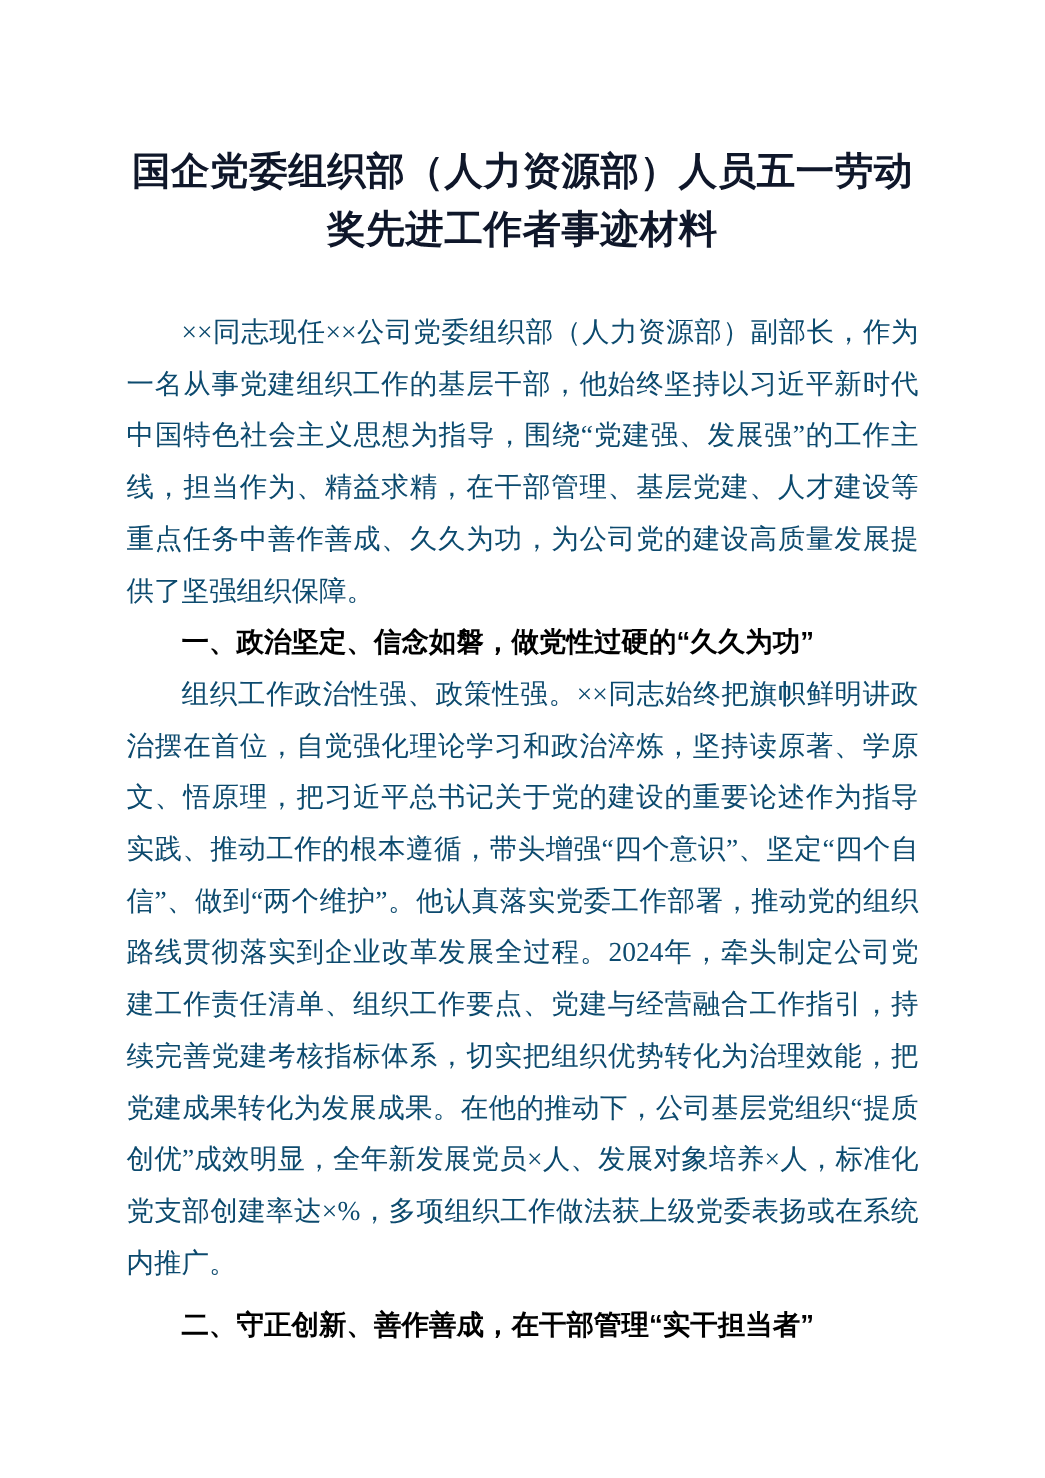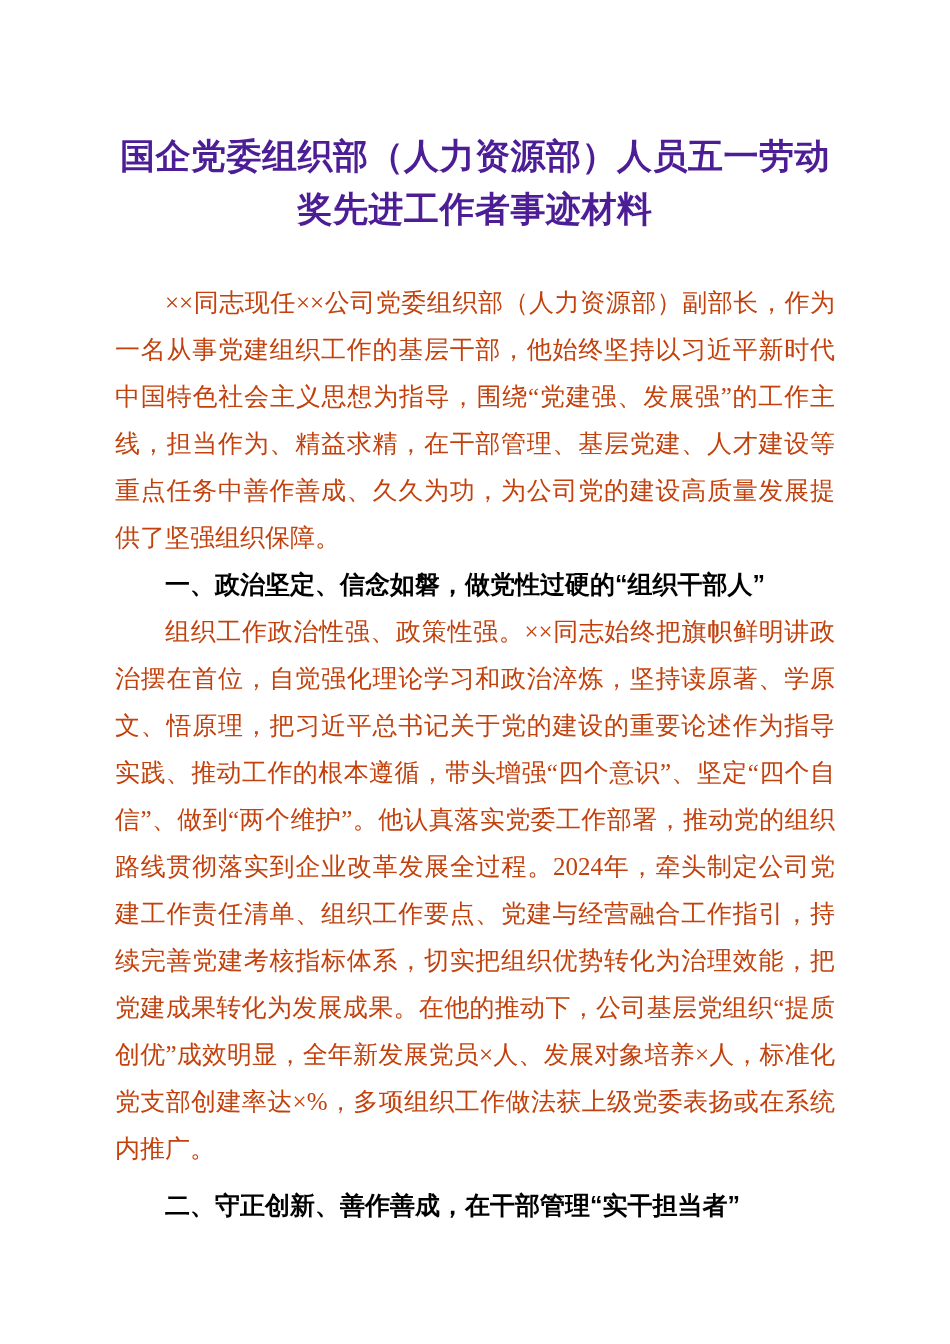--- a/index.html
+++ b/index.html
@@ -22,30 +22,30 @@
     background: #ffffff;
   }
   .doc-title {
     margin: 0 0 44px 0;
     font-family: "Liberation Sans", sans-serif;
     font-weight: bold;
     font-size: 35px;
     line-height: 1.5;
     text-align: center;
     letter-spacing: 0.5px;
-    color: #4c1d95;
+    color: #0f172a;
   }
   .body-para {
     margin: 0;
     font-size: 25px;
     line-height: 47px;
     text-indent: 2em;
     text-align: justify;
     font-family: "Liberation Serif", serif;
-    color: #c2410c;
+    color: #0c4a6e;
   }
   .heading-para {
     margin: 0;
     font-size: 25px;
     line-height: 47px;
     text-indent: 2em;
     text-align: justify;
     font-weight: bold;
     font-family: "Liberation Sans", sans-serif;
     color: #000000;
@@ -56,19 +56,19 @@
 </style>
 </head>
 <body>
 
 <div class="page">
 
   <h1 class="doc-title">国企党委组织部（人力资源部）人员五一劳动奖先进工作者事迹材料</h1>
 
   <p class="body-para">××同志现任××公司党委组织部（人力资源部）副部长，作为一名从事党建组织工作的基层干部，他始终坚持以习近平新时代中国特色社会主义思想为指导，围绕“党建强、发展强”的工作主线，担当作为、精益求精，在干部管理、基层党建、人才建设等重点任务中善作善成、久久为功，为公司党的建设高质量发展提供了坚强组织保障。</p>
 
-  <p class="heading-para">一、政治坚定、信念如磐，做党性过硬的“组织干部人”</p>
+  <p class="heading-para">一、政治坚定、信念如磐，做党性过硬的“久久为功”</p>
 
   <p class="body-para">组织工作政治性强、政策性强。××同志始终把旗帜鲜明讲政治摆在首位，自觉强化理论学习和政治淬炼，坚持读原著、学原文、悟原理，把习近平总书记关于党的建设的重要论述作为指导实践、推动工作的根本遵循，带头增强“四个意识”、坚定“四个自信”、做到“两个维护”。他认真落实党委工作部署，推动党的组织路线贯彻落实到企业改革发展全过程。2024年，牵头制定公司党建工作责任清单、组织工作要点、党建与经营融合工作指引，持续完善党建考核指标体系，切实把组织优势转化为治理效能，把党建成果转化为发展成果。在他的推动下，公司基层党组织“提质创优”成效明显，全年新发展党员×人、发展对象培养×人，标准化党支部创建率达×%，多项组织工作做法获上级党委表扬或在系统内推广。</p>
 
   <p class="heading-para spaced">二、守正创新、善作善成，在干部管理“实干担当者”</p>
 
 </div>
 
 </body></html>

